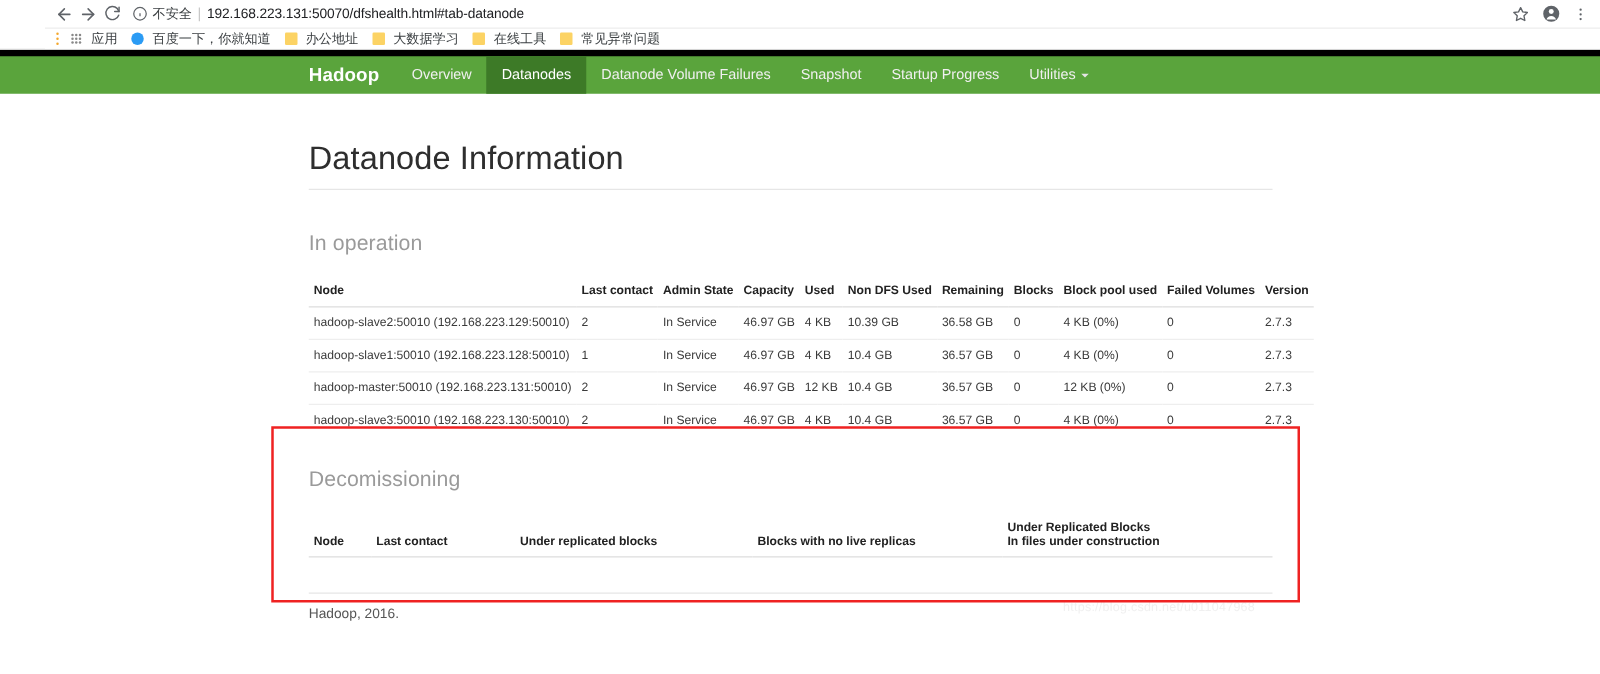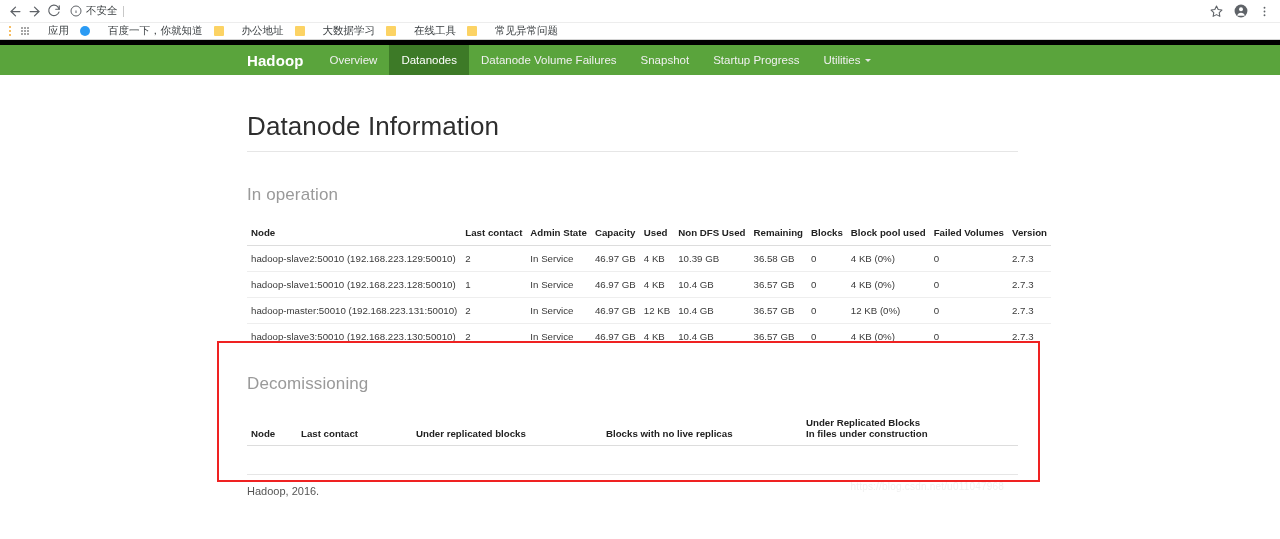--- a/index.html
+++ b/index.html
@@ -10,20 +10,21 @@
     overflow: hidden;
     background: #ffffff;
     font-family: "Liberation Sans", sans-serif;
   }
 
   
   .browser-chrome {
     width: 1280px;
     background: #ffffff;
     border-bottom: 1px solid #d4d4d4;
+    padding-left: 36px;
   }
   .toolbar {
     height: 22px;
     display: flex;
     align-items: center;
     padding: 0 6px;
     background: #ffffff;
   }
   .nav-btn {
     width: 19px; height: 19px;
@@ -94,21 +95,21 @@
     border-top: 1px solid #ededed;
   }
   .bm-handle {
     width: 9px; height: 13px;
     display: flex; align-items: center; justify-content: center;
     margin-right: 2px;
     flex: 0 0 auto;
   }
   .bm-item {
     display: flex; align-items: center;
-    gap: 18px;
+    gap: 7px;
     padding: 1px 7px 1px 4px;
     font-size: 10.5px;
     color: #3c4043;
     white-space: nowrap;
     cursor: pointer;
     border-radius: 2px;
   }
   .bm-ico {
     width: 10px; height: 10px;
     flex: 0 0 auto;
@@ -294,20 +295,21 @@
     <div class="omnibox">
       <span class="info-icon">
         <svg width="12" height="12" viewBox="0 0 24 24" fill="none" stroke="currentColor" stroke-width="2">
             <circle cx="12" cy="12" r="10"></circle>
             <line x1="12" y1="16" x2="12" y2="11"></line>
             <line x1="12" y1="8" x2="12.01" y2="8"></line>
           </svg>
       </span>
       <span class="not-secure">不安全</span>
       <span class="omni-sep"></span>
+      <span class="url-text">192.168.223.131:50070/dfshealth.html#tab-datanode</span>
     </div>
 
     <div class="toolbar-right">
       <span class="ic">
         <svg width="13" height="13" viewBox="0 0 24 24" fill="none" stroke="currentColor" stroke-width="2" stroke-linejoin="round">
             <polygon points="12 2 15.09 8.26 22 9.27 17 14.14 18.18 21.02 12 17.77 5.82 21.02 7 14.14 2 9.27 8.91 8.26 12 2"></polygon>
           </svg>
       </span>
       <span class="ic">
         <svg width="14" height="14" viewBox="0 0 24 24" fill="currentColor">

